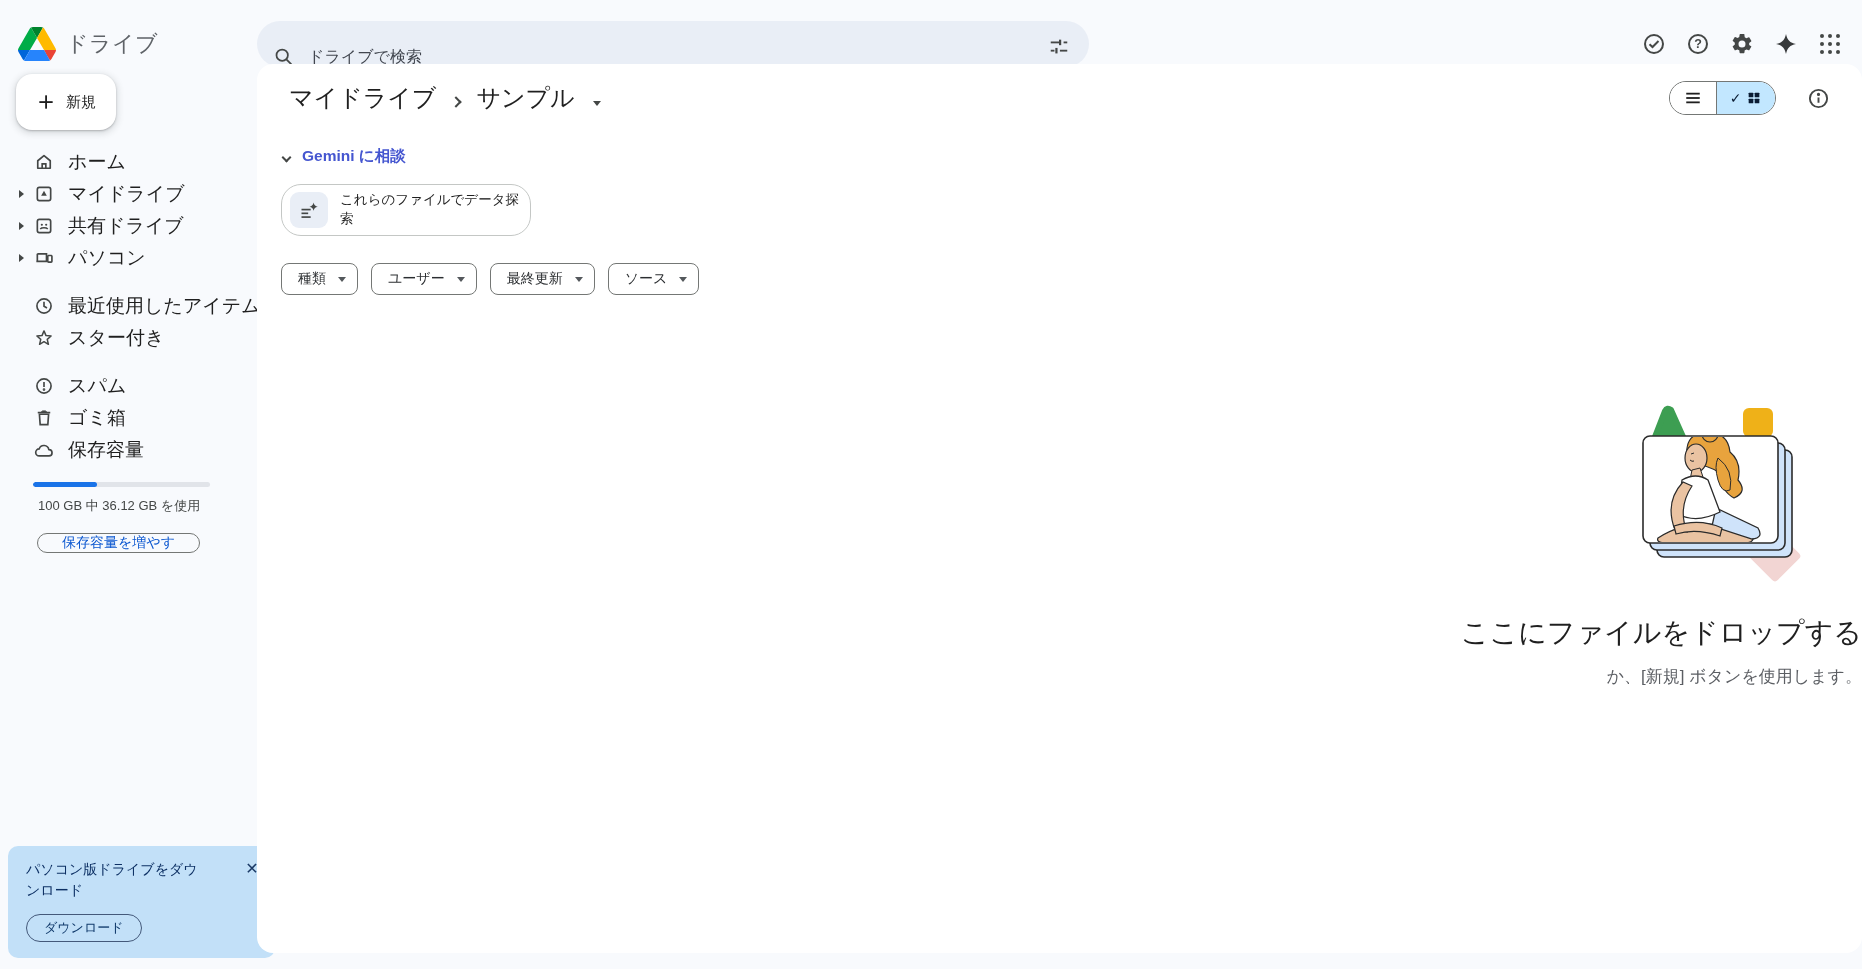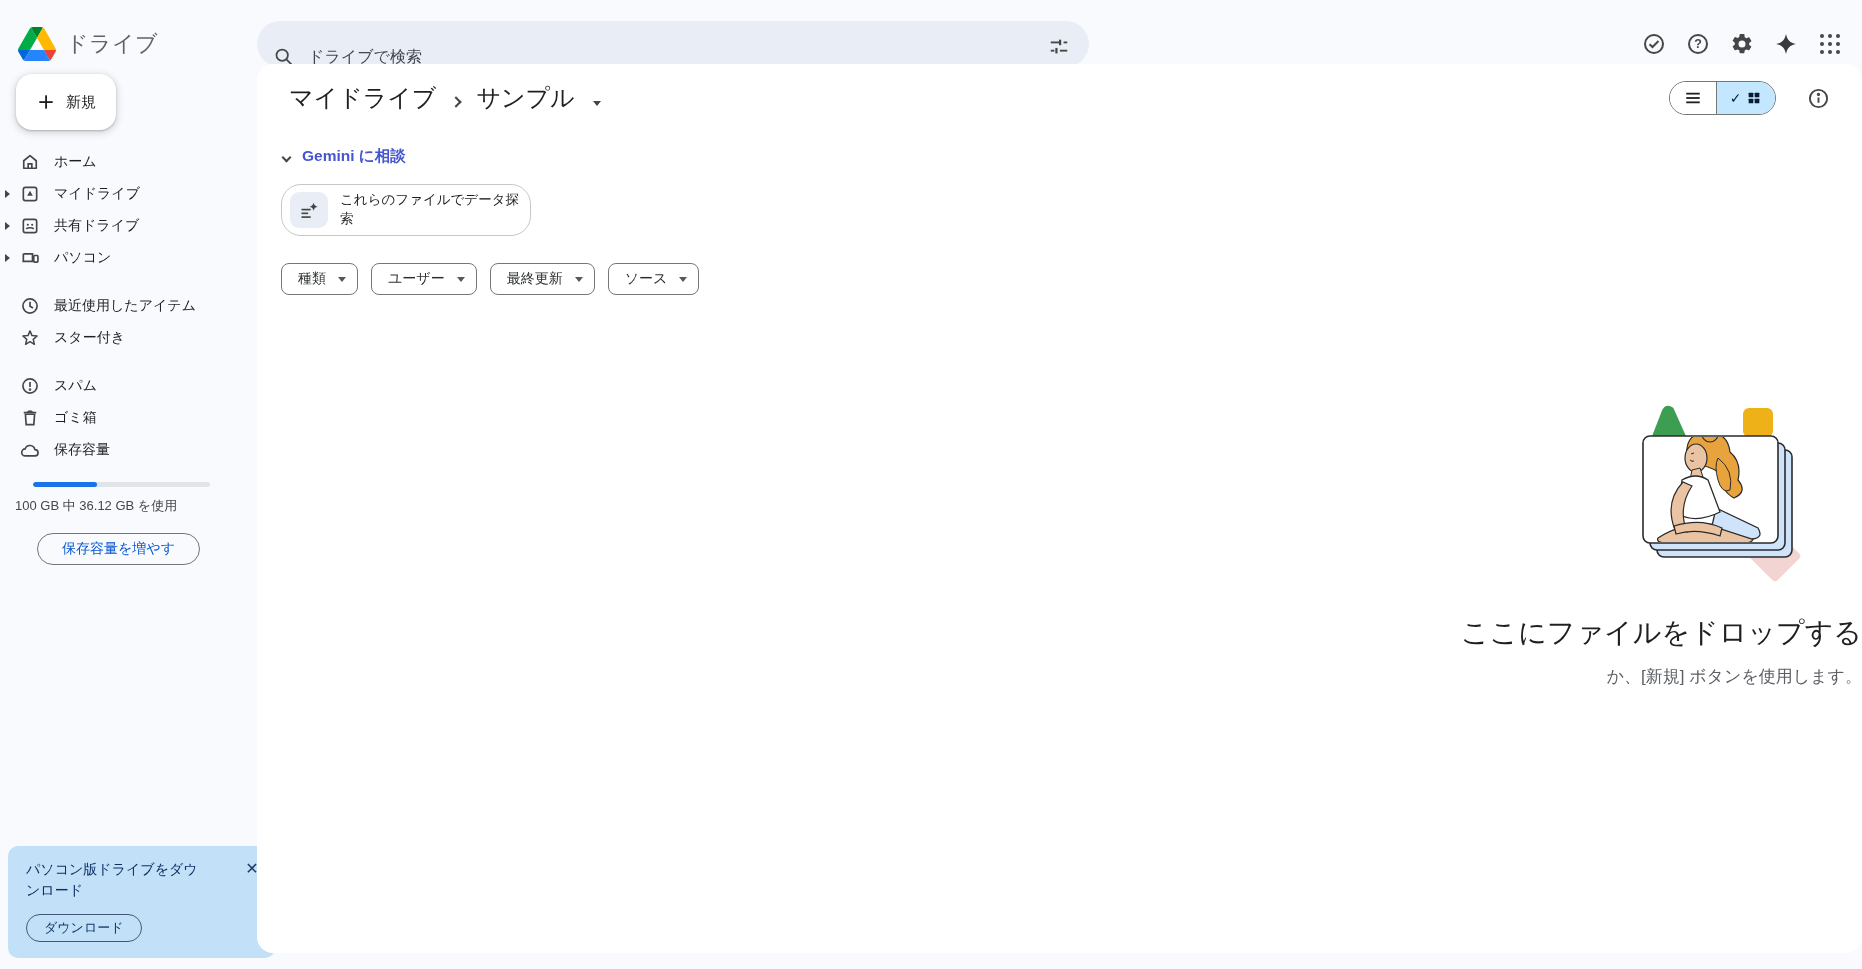--- a/index.html
+++ b/index.html
@@ -21,30 +21,30 @@
   .search-input::placeholder { color:#41464f; opacity:1; }
   .icon-btn { width:40px; height:40px; border-radius:50%; display:flex; align-items:center; justify-content:center; cursor:pointer; background:transparent; border:none; }
   .topbar-actions { margin-left:auto; display:flex; align-items:center; gap:4px; padding-right:12px; }
 
   
   .sidebar { position:absolute; top:64px; left:0; width:257px; bottom:0; }
   .new-btn { margin:10px 0 16px 16px; width:100px; height:56px; border-radius:16px; background:#fff; border:none; cursor:pointer;
              box-shadow:0 1px 2px rgba(60,64,67,.3), 0 2px 6px 2px rgba(60,64,67,.15);
              display:flex; align-items:center; justify-content:center; gap:10px; font-size:15px; font-family:inherit; color:#1f1f1f; }
   .nav-group { margin-bottom:16px; }
-  .nav-item { height:32px; display:flex; align-items:center; font-size:14px; cursor:pointer; border-radius:0 16px 16px 0; }
+  .nav-item { height:32px; display:flex; align-items:center; font-size:19px; padding-left:14px; cursor:pointer; border-radius:0 16px 16px 0; }
   .expander { width:14px; display:flex; align-items:center; justify-content:center; color:#444746; flex:none; }
   .exp-tri { width:0; height:0; border-left:5px solid #444746; border-top:4px solid transparent; border-bottom:4px solid transparent; }
   .nav-icon { width:20px; height:20px; margin:0 14px 0 6px; display:flex; align-items:center; justify-content:center; flex:none; }
   .nav-label { white-space:nowrap; }
 
   .storage-bar { margin:16px 0 10px 33px; width:177px; height:5px; border-radius:3px; background:#e1e4e9; overflow:hidden; }
   .storage-fill { height:100%; background:#1a73e8; border-radius:3px; }
-  .storage-text { margin-left:15px; font-size:13px; color:#444746; }
-  .buy-btn { margin:18px 0 0 37px; height:32px; padding:0 24px; border-radius:18px; border:1px solid #747775; background:transparent; color:#0b57d0; font-size:14px; font-family:inherit; cursor:pointer; }
+  .storage-text { margin-left:38px; font-size:13px; color:#444746; }
+  .buy-btn { margin:18px 0 0 37px; height:20px; padding:0 24px; border-radius:18px; border:1px solid #747775; background:transparent; color:#0b57d0; font-size:14px; font-family:inherit; cursor:pointer; }
 
   .promo { position:absolute; left:8px; bottom:11px; width:267px; border-radius:10px; background:#c2e0f8; padding:13px 14px 16px 18px; }
   .promo-title { font-size:14px; line-height:1.5; color:#0d3064; width:175px; }
   .promo-close { position:absolute; top:10px; right:10px; width:26px; height:26px; border:none; background:transparent; color:#1b3a66; font-size:16px; cursor:pointer; line-height:1; }
   .promo-btn { margin-top:13px; height:28px; padding:0 17px; border-radius:14px; border:1px solid #44597a; background:transparent; color:#103a6b; font-size:13px; font-family:Liberation Mono, monospace; cursor:pointer; }
 
   
   .panel { position:absolute; left:257px; top:64px; right:0; bottom:16px; background:#fff; border-radius:16px; overflow:hidden; }
   .panel-header { display:flex; align-items:center; padding:16px 24px 0 24px; height:52px; }
   .breadcrumb { display:flex; align-items:center; font-size:24px; color:#1f1f1f; }

